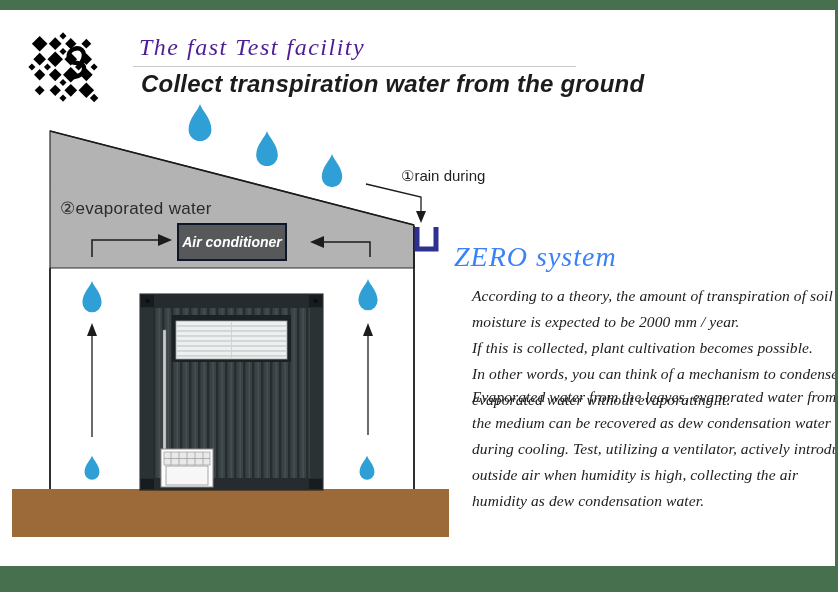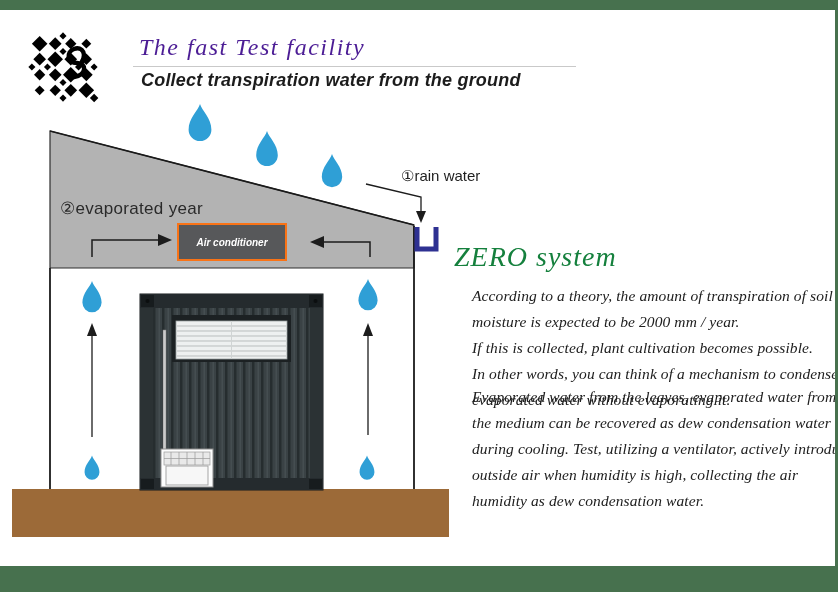--- a/index.html
+++ b/index.html
@@ -14,44 +14,44 @@
   .logo{position:absolute;left:16px;top:22px;width:100px;height:92px;z-index:3;}
 
   .page-title{
     position:absolute;left:139px;top:34px;z-index:3;
     font-family:"Liberation Serif",serif;font-style:italic;
     font-size:24px;color:#4c1d95;letter-spacing:1.5px;
   }
   .title-divider{position:absolute;left:133px;top:66px;width:443px;height:1px;background:#c9c9c9;z-index:3;}
   .page-subtitle{
     position:absolute;left:141px;top:70px;z-index:3;
-    font-style:italic;font-weight:bold;font-size:18px;color:#1c1c1c;letter-spacing:0.2px;
+    font-style:italic;font-weight:bold;font-size:24px;color:#1c1c1c;letter-spacing:0.2px;
   }
 
   .diagram-svg{position:absolute;left:0;top:0;width:838px;height:592px;z-index:1;}
 
   .evap-label{
     position:absolute;left:60px;top:198px;z-index:3;
     font-size:17px;color:#2a2a2a;letter-spacing:0.3px;
   }
   .ac-box{
     position:absolute;left:177px;top:223px;width:106px;height:34px;z-index:3;
-    background:#57585a;border:2px solid #f97316;
+    background:#57585a;border:2px solid #0f172a;
     display:flex;align-items:center;justify-content:center;
-    color:#ffffff;font-style:italic;font-weight:bold;font-size:10px;
+    color:#ffffff;font-style:italic;font-weight:bold;font-size:14px;
   }
   .rain-label{
     position:absolute;left:401px;top:167px;z-index:3;
     font-size:15px;color:#1f1f1f;
   }
 
   .zero-heading{
     position:absolute;left:454px;top:241px;z-index:3;
     font-family:"Liberation Serif",serif;font-style:italic;
-    font-size:28px;color:#15803d;letter-spacing:1px;
+    font-size:28px;color:#3b82f6;letter-spacing:1px;
   }
   .zero-para{
     position:absolute;left:456px;width:382px;z-index:3;
     font-family:"Liberation Serif",serif;font-style:italic;
     font-size:15.5px;line-height:26px;color:#202020;
     white-space:pre-line;letter-spacing:0.1px;margin-left:16px;
   }
   .zero-para.p1{top:283px;}
   .zero-para.p2{top:384px;}
 </style>
@@ -177,25 +177,25 @@
         <line x1="179" y1="452" x2="179" y2="465" stroke="#9a9a9a" stroke-width="0.7"></line>
         <line x1="187" y1="452" x2="187" y2="465" stroke="#9a9a9a" stroke-width="0.7"></line>
         <line x1="195" y1="452" x2="195" y2="465" stroke="#9a9a9a" stroke-width="0.7"></line>
         <line x1="203" y1="452" x2="203" y2="465" stroke="#9a9a9a" stroke-width="0.7"></line>
         <line x1="164" y1="458.5" x2="210" y2="458.5" stroke="#9a9a9a" stroke-width="0.7"></line>
         <rect x="166" y="466" width="42" height="19" fill="#f7f7f7" stroke="#a5a5a5" stroke-width="1"></rect>
       </g>
     </g>
   </svg>
 
-  <div class="evap-label">②evaporated year</div>
+  <div class="evap-label">②evaporated water</div>
   <div class="ac-box">
     <span>Air conditioner</span>
   </div>
-  <div class="rain-label">①rain water</div>
+  <div class="rain-label">①rain during</div>
 
   <div class="zero-heading">ZERO system</div>
   <div class="zero-para p1">According to a theory, the amount of transpiration of soil moisture is expected to be 2000 mm / year.
 If this is collected, plant cultivation becomes possible.
 In other words, you can think of a mechanism to condense evaporated water without evaporating it.</div>
   <div class="zero-para p2">Evaporated water from the leaves, evaporated water from the medium can be recovered as dew condensation water during cooling. Test, utilizing a ventilator, actively introduce outside air when humidity is high, collecting the air humidity as dew condensation water.</div>
 
 </div>
 
 </body></html>

